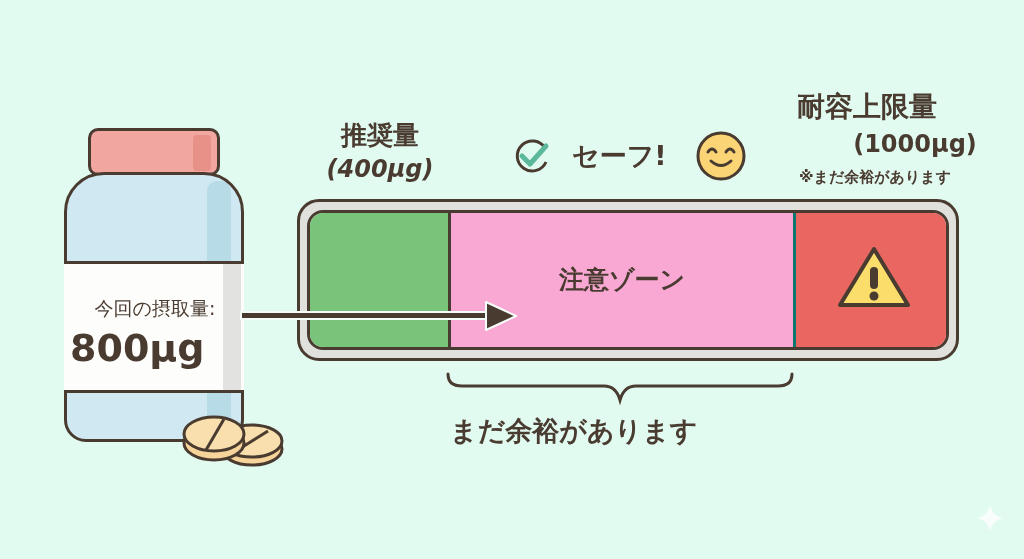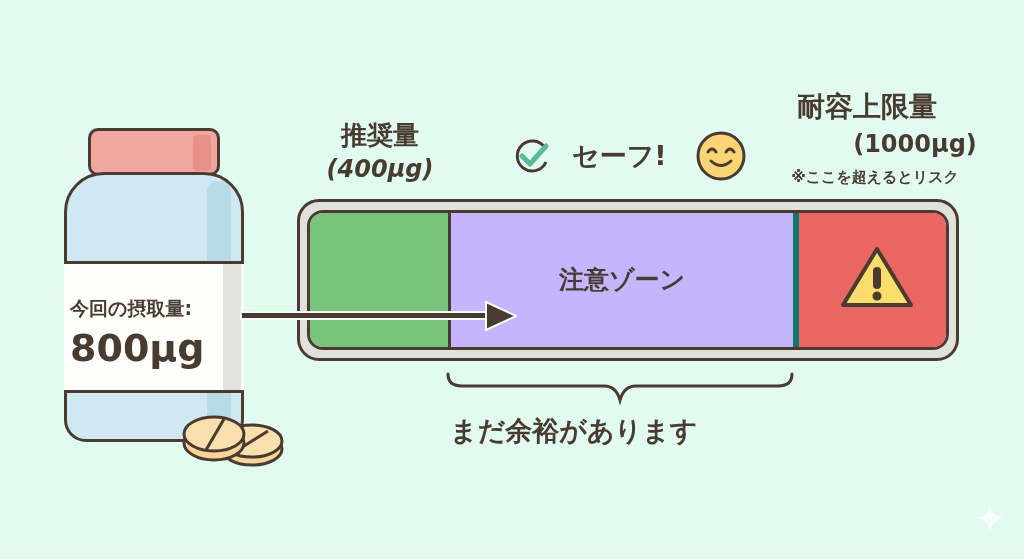--- a/index.html
+++ b/index.html
@@ -32,22 +32,22 @@
   }
   .label {
     left:64px; top:261px; width:180px; height:132px;
     background:#fdfdfb; border-top:3px solid #4a3b30; border-bottom:3px solid #4a3b30;
     box-sizing:border-box;
   }
   .label::after {
     content:""; position:absolute; right:3px; top:0; width:18px; height:126px; background:#e2e2e0;
   }
   .label-title {
-    left:70px; top:296px; width:170px; 
-    font-size:19px; font-weight:bold; letter-spacing:0;
+    left:70px; top:296px; width:170px; text-align:center;
+    font-size:19px; font-weight:normal; letter-spacing:0;
   }
   .label-value {
     left:70px; top:326px; width:170px; text-align:left;
     font-size:38px; font-weight:bold;
   }
   
   .arrow-line {
     left:242px; top:313px; width:250px; height:5px; background:#4a3b30;
     box-shadow:0 0 0 2px #f4fff9;
   }
@@ -57,21 +57,21 @@
     background:#e0e0dc; border:3px solid #4a3b30; border-radius:22px;
     box-sizing:border-box;
   }
   .bar-inner {
     left:307px; top:210px; width:642px; height:140px;
     border:3px solid #4a3b30; border-radius:16px; box-sizing:border-box;
     overflow:hidden; display:flex;
   }
   .seg { height:100%; position:relative; }
   .seg-green { width:138px; background:#79c47b; border-right:3px solid #4a3b30; }
-  .seg-yellow { width:342px; background:#c4b5fd; border-right:6px solid #0f766e; }
+  .seg-yellow { width:342px; background:#f9a8d4; border-right:3px solid #0f766e; }
   .seg-red { flex:1; background:#ea6761; }
   .zone-label {
     position:absolute; left:0; right:0; top:50px; text-align:center;
     font-size:25px; font-weight:bold;
   }
   .heading { text-align:center; font-weight:bold; }
   .brace-text {
     left:450px; top:413px; width:340px; text-align:left;
     font-size:27px; font-weight:bold;
   }
@@ -108,21 +108,21 @@
   <svg width="52" height="52" style="margin-left:8px">
     <circle cx="26" cy="26" r="23" fill="#fbd476" stroke="#4a3b30" stroke-width="3"></circle>
     <path d="M13 22 Q17 16 21 22" fill="none" stroke="#4a3b30" stroke-width="3" stroke-linecap="round"></path>
     <path d="M31 22 Q35 16 39 22" fill="none" stroke="#4a3b30" stroke-width="3" stroke-linecap="round"></path>
     <path d="M16 31 Q26 40 36 31" fill="none" stroke="#4a3b30" stroke-width="3" stroke-linecap="round"></path>
   </svg>
 </div>
 
 <div class="abs heading" style="left:772px;top:88px;width:190px;font-size:28px;">耐容上限量</div>
 <div class="abs heading" style="left:820px;top:130px;width:190px;font-size:24px;">(1000μg)</div>
-<div class="abs heading" style="left:770px;top:168px;width:210px;font-size:15px;">※ここを超えるとリスク</div>
+<div class="abs heading" style="left:770px;top:168px;width:210px;font-size:15px;">※まだ余裕があります</div>
 
 <div class="abs bar-frame"></div>
 <div class="abs bar-inner">
   <div class="seg seg-green"></div>
   <div class="seg seg-yellow">
     <div class="zone-label">注意ゾーン</div>
   </div>
   <div class="seg seg-red">
     <svg width="80" height="70" style="position:absolute;left:38px;top:30px">
       <path d="M40 6 L74 62 L6 62 Z" fill="#fbdd6b" stroke="#4a3b30" stroke-width="4" stroke-linejoin="round"></path>

